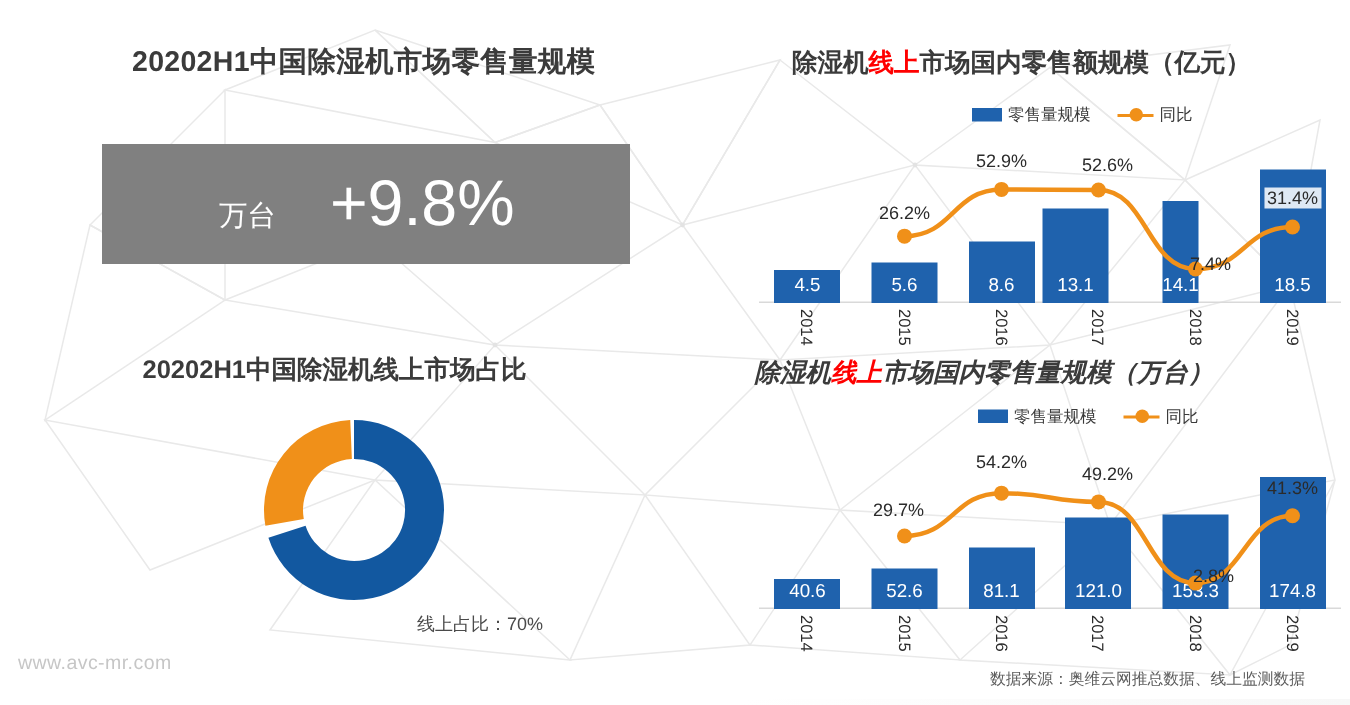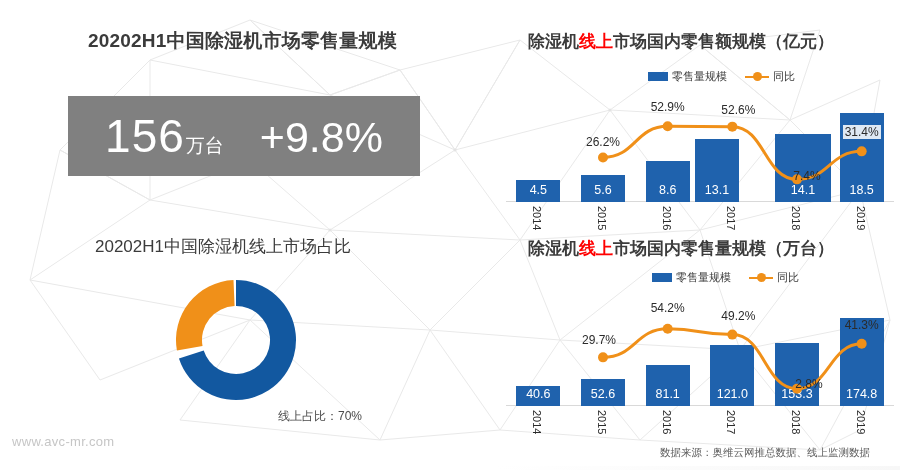--- a/index.html
+++ b/index.html
@@ -27,39 +27,39 @@
     display:flex;align-items:center;justify-content:center;
     box-sizing:border-box;
   }
   #kpi-inner{display:flex;align-items:baseline;color:#ffffff;white-space:nowrap;}
   #kpi-value{font-size:46px;font-weight:300;line-height:1;letter-spacing:1px;}
   #kpi-unit{font-size:19px;font-weight:400;margin-left:1px;}
   #kpi-growth{font-size:43px;font-weight:300;line-height:1;margin-left:36px;letter-spacing:0px;}
 
   #donut-title{
     left:95px;top:235px;width:360px;
-    font-size:17px;font-weight:normal;color:#3b3b3b;
+    font-size:17px;font-weight:bold;color:#3b3b3b;
   }
   #donut-wrap{left:168px;top:272px;width:136px;height:136px;}
   #donut-note{
     left:278px;top:408px;width:200px;
     font-size:12px;color:#4a4a4a;
   }
   #watermark{
     left:12px;top:434px;
     font-size:13px;color:#c6c6c6;letter-spacing:.3px;
   }
 
   
   .chart-title{
     font-size:17px;font-weight:bold;color:#3b3b3b;white-space:nowrap;
   }
   .chart-title .hl{color:#ff0000;}
   #chart1-title{left:528px;top:30px;}
-  #chart2-title{left:528px;top:237px;}
+  #chart2-title{left:503px;top:237px;font-style:italic;}
 
   .legend{
     position:absolute;display:flex;align-items:center;gap:18px;
     font-size:11px;color:#3b3b3b;
   }
   #chart1-legend{left:648px;top:69px;}
   #chart2-legend{left:652px;top:270px;}
   .lg-item{display:flex;align-items:center;gap:4px;white-space:nowrap;}
   .lg-swatch{width:20px;height:9px;background:#1f62ad;display:inline-block;}
   .lg-line{position:relative;width:24px;height:9px;display:inline-block;}
@@ -136,21 +136,20 @@
       <circle cx="610" cy="110" r="1.6" fill="#e3e3e3" stroke="none"></circle>
       <circle cx="330" cy="230" r="1.6" fill="#e3e3e3" stroke="none"></circle>
       <circle cx="740" cy="350" r="1.6" fill="#e3e3e3" stroke="none"></circle>
     </g>
   </svg>
 
   <div class="layer" id="left-title">20202H1中国除湿机市场零售量规模</div>
 
   <div class="layer" id="kpi-box">
     <div id="kpi-inner">
-      <span id="kpi-value">156</span>
       <span id="kpi-unit">万台</span>
       <span id="kpi-growth">+9.8%</span>
     </div>
   </div>
 
   <div class="layer" id="donut-title">20202H1中国除湿机线上市场占比</div>
 
   <div class="layer" id="donut-wrap">
     <svg width="136" height="136" viewBox="0 0 136 136">
 
@@ -187,21 +186,21 @@
       </div>
       <div class="bar" style="left: 75px; width: 44px; height: 26.88px;">
         <span class="bar-val">5.6</span>
       </div>
       <div class="bar" style="left: 139.667px; width: 44px; height: 41.28px;">
         <span class="bar-val">8.6</span>
       </div>
       <div class="bar" style="left: 189px; width: 44px; height: 62.88px;">
         <span class="bar-val">13.1</span>
       </div>
-      <div class="bar" style="left: 269px; width: 56px; height: 67.68px;">
+      <div class="bar" style="left: 269px; width: 24px; height: 67.68px;">
         <span class="bar-val">14.1</span>
       </div>
       <div class="bar" style="left: 333.667px; width: 44px; height: 88.8px;">
         <span class="bar-val">18.5</span>
       </div>
       <svg class="line-svg" width="388" height="118">
         <path d="M 97 73.43333333333334 C 129.33333333333334 73.43333333333334 129.33333333333334 42.28333333333334 161.66666666666669 42.28333333333334 C 194 42.28333333333334 194 42.63333333333333 226.33333333333334 42.63333333333333 C 258.6666666666667 42.63333333333333 258.6666666666667 95.36666666666667 291 95.36666666666667 C 323.33333333333337 95.36666666666667 323.33333333333337 67.36666666666667 355.6666666666667 67.36666666666667" fill="none" stroke="#f09019" stroke-width="3" stroke-linecap="round"></path>
         <circle cx="97" cy="73.43333333333334" r="5" fill="#f09019"></circle>
         <circle cx="161.66666666666669" cy="42.28333333333334" r="5" fill="#f09019"></circle>
         <circle cx="226.33333333333334" cy="42.63333333333333" r="5" fill="#f09019"></circle>

